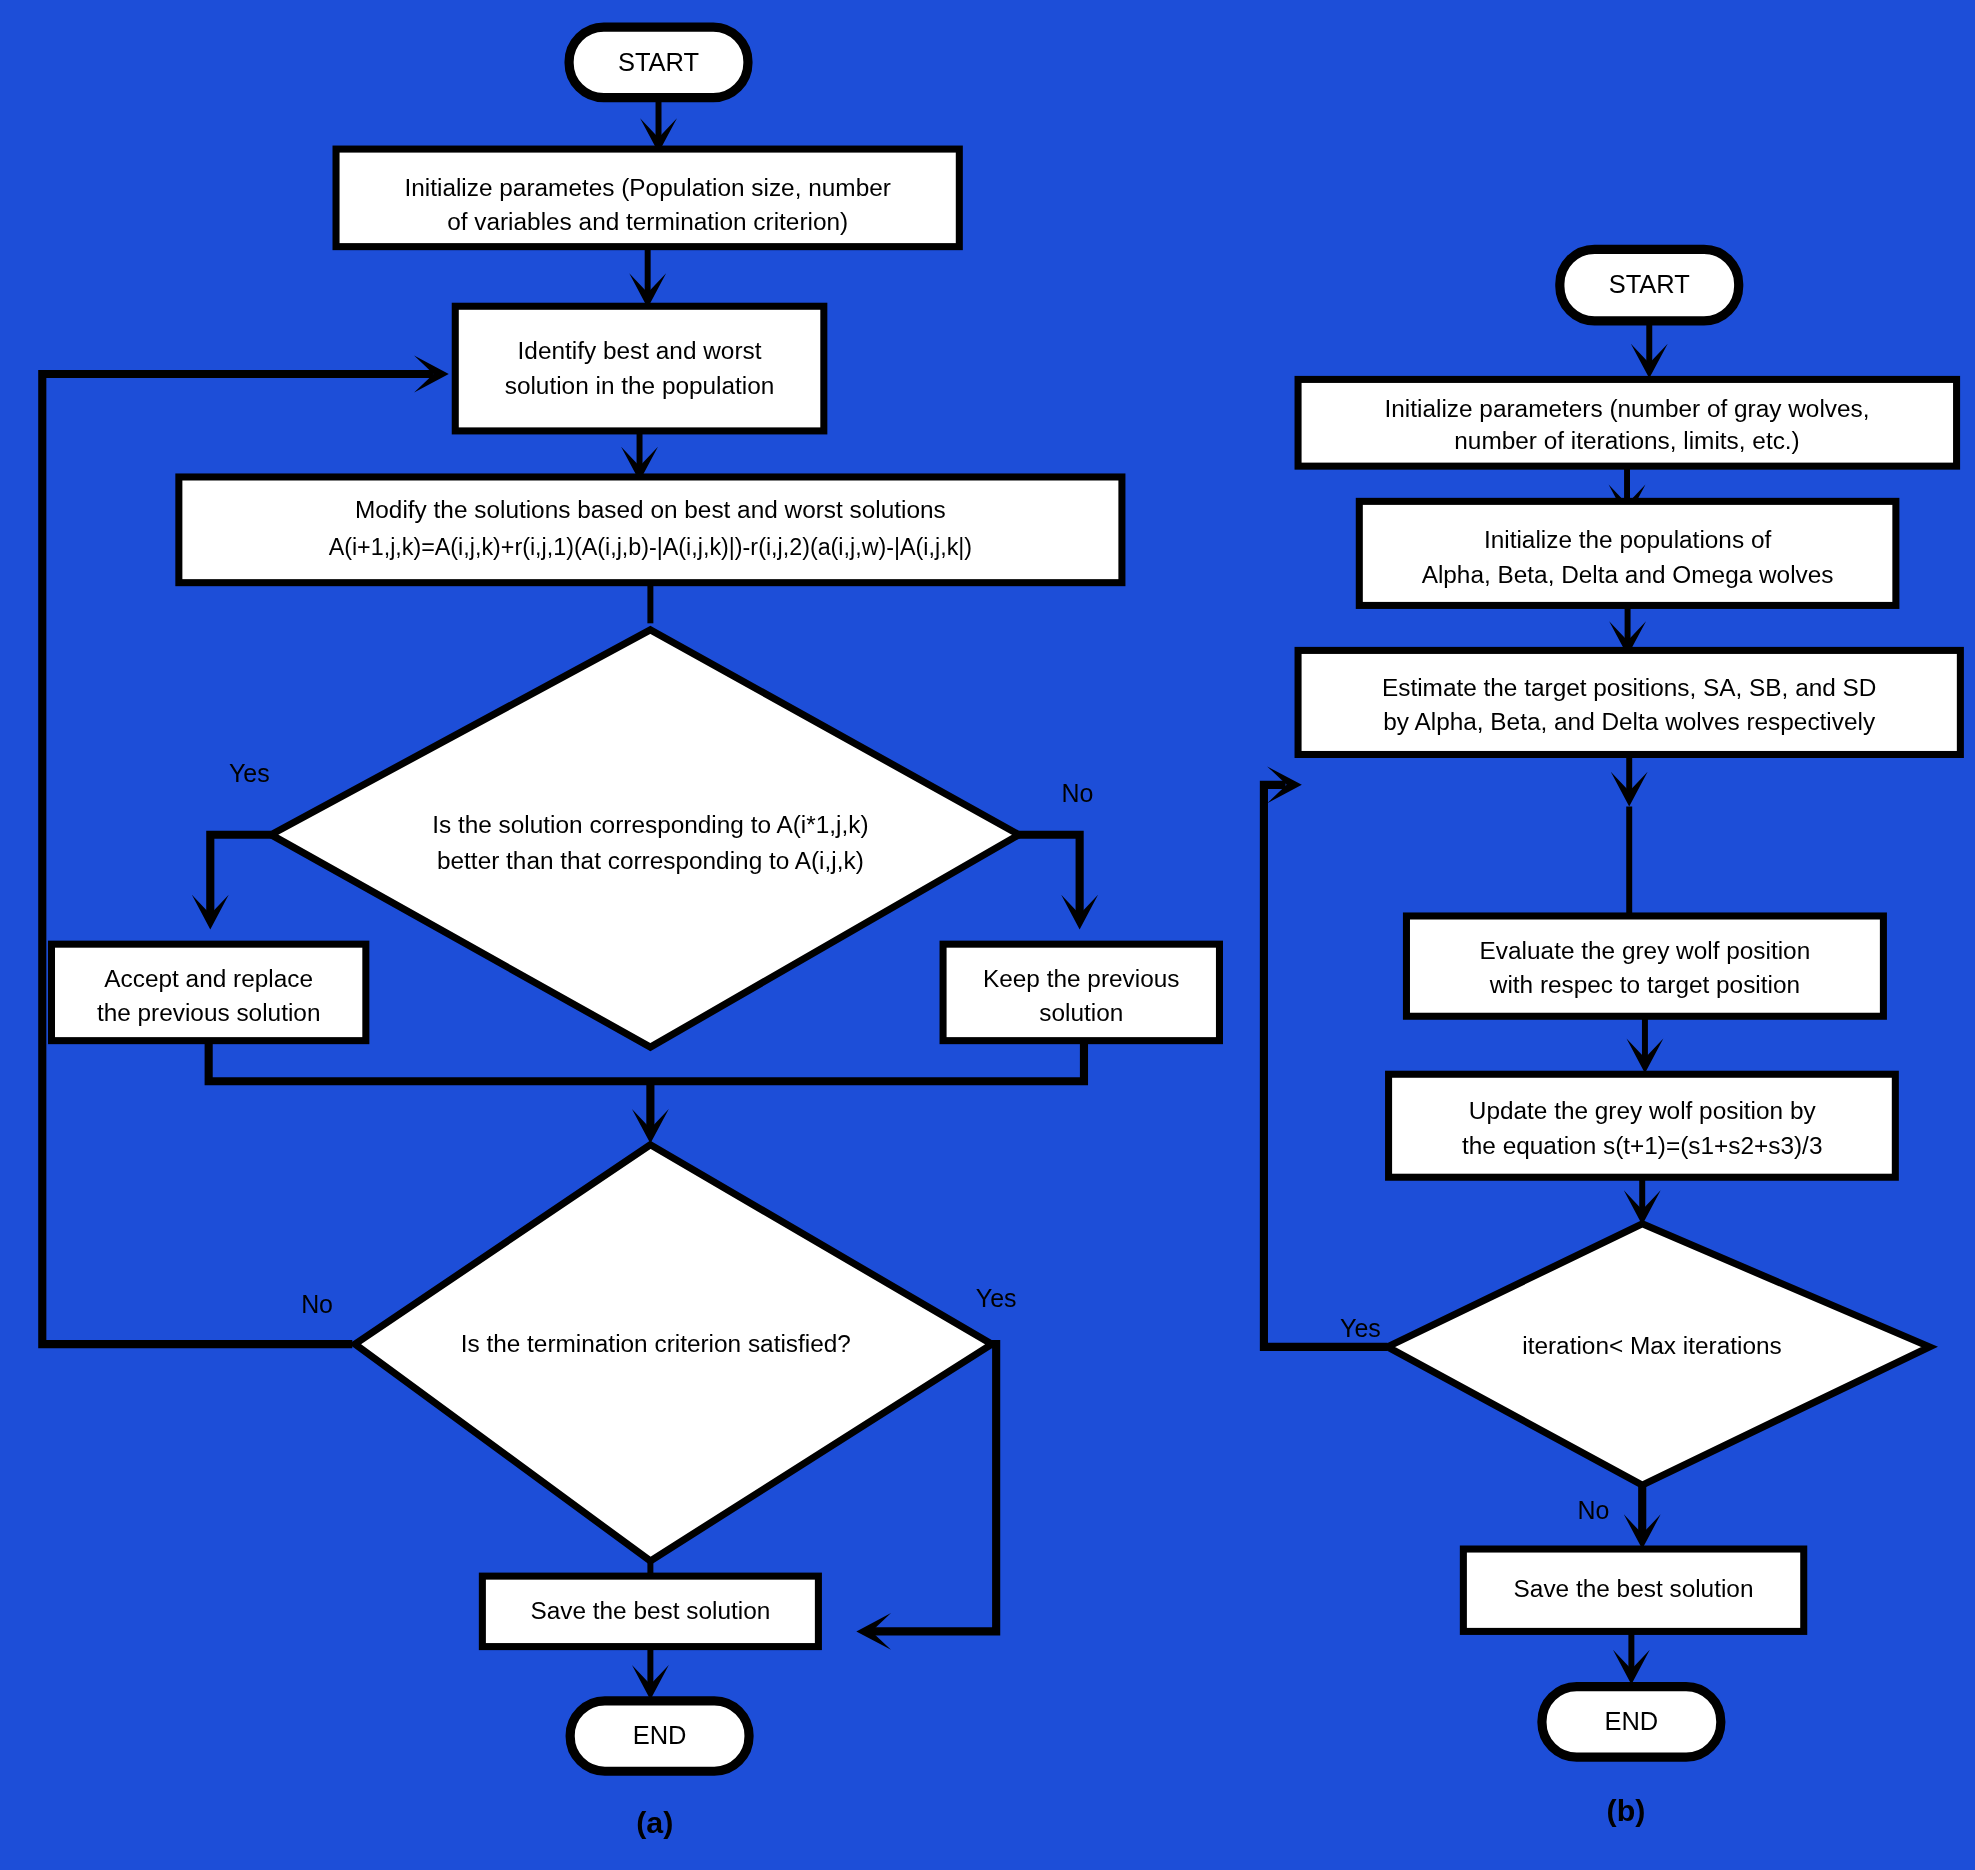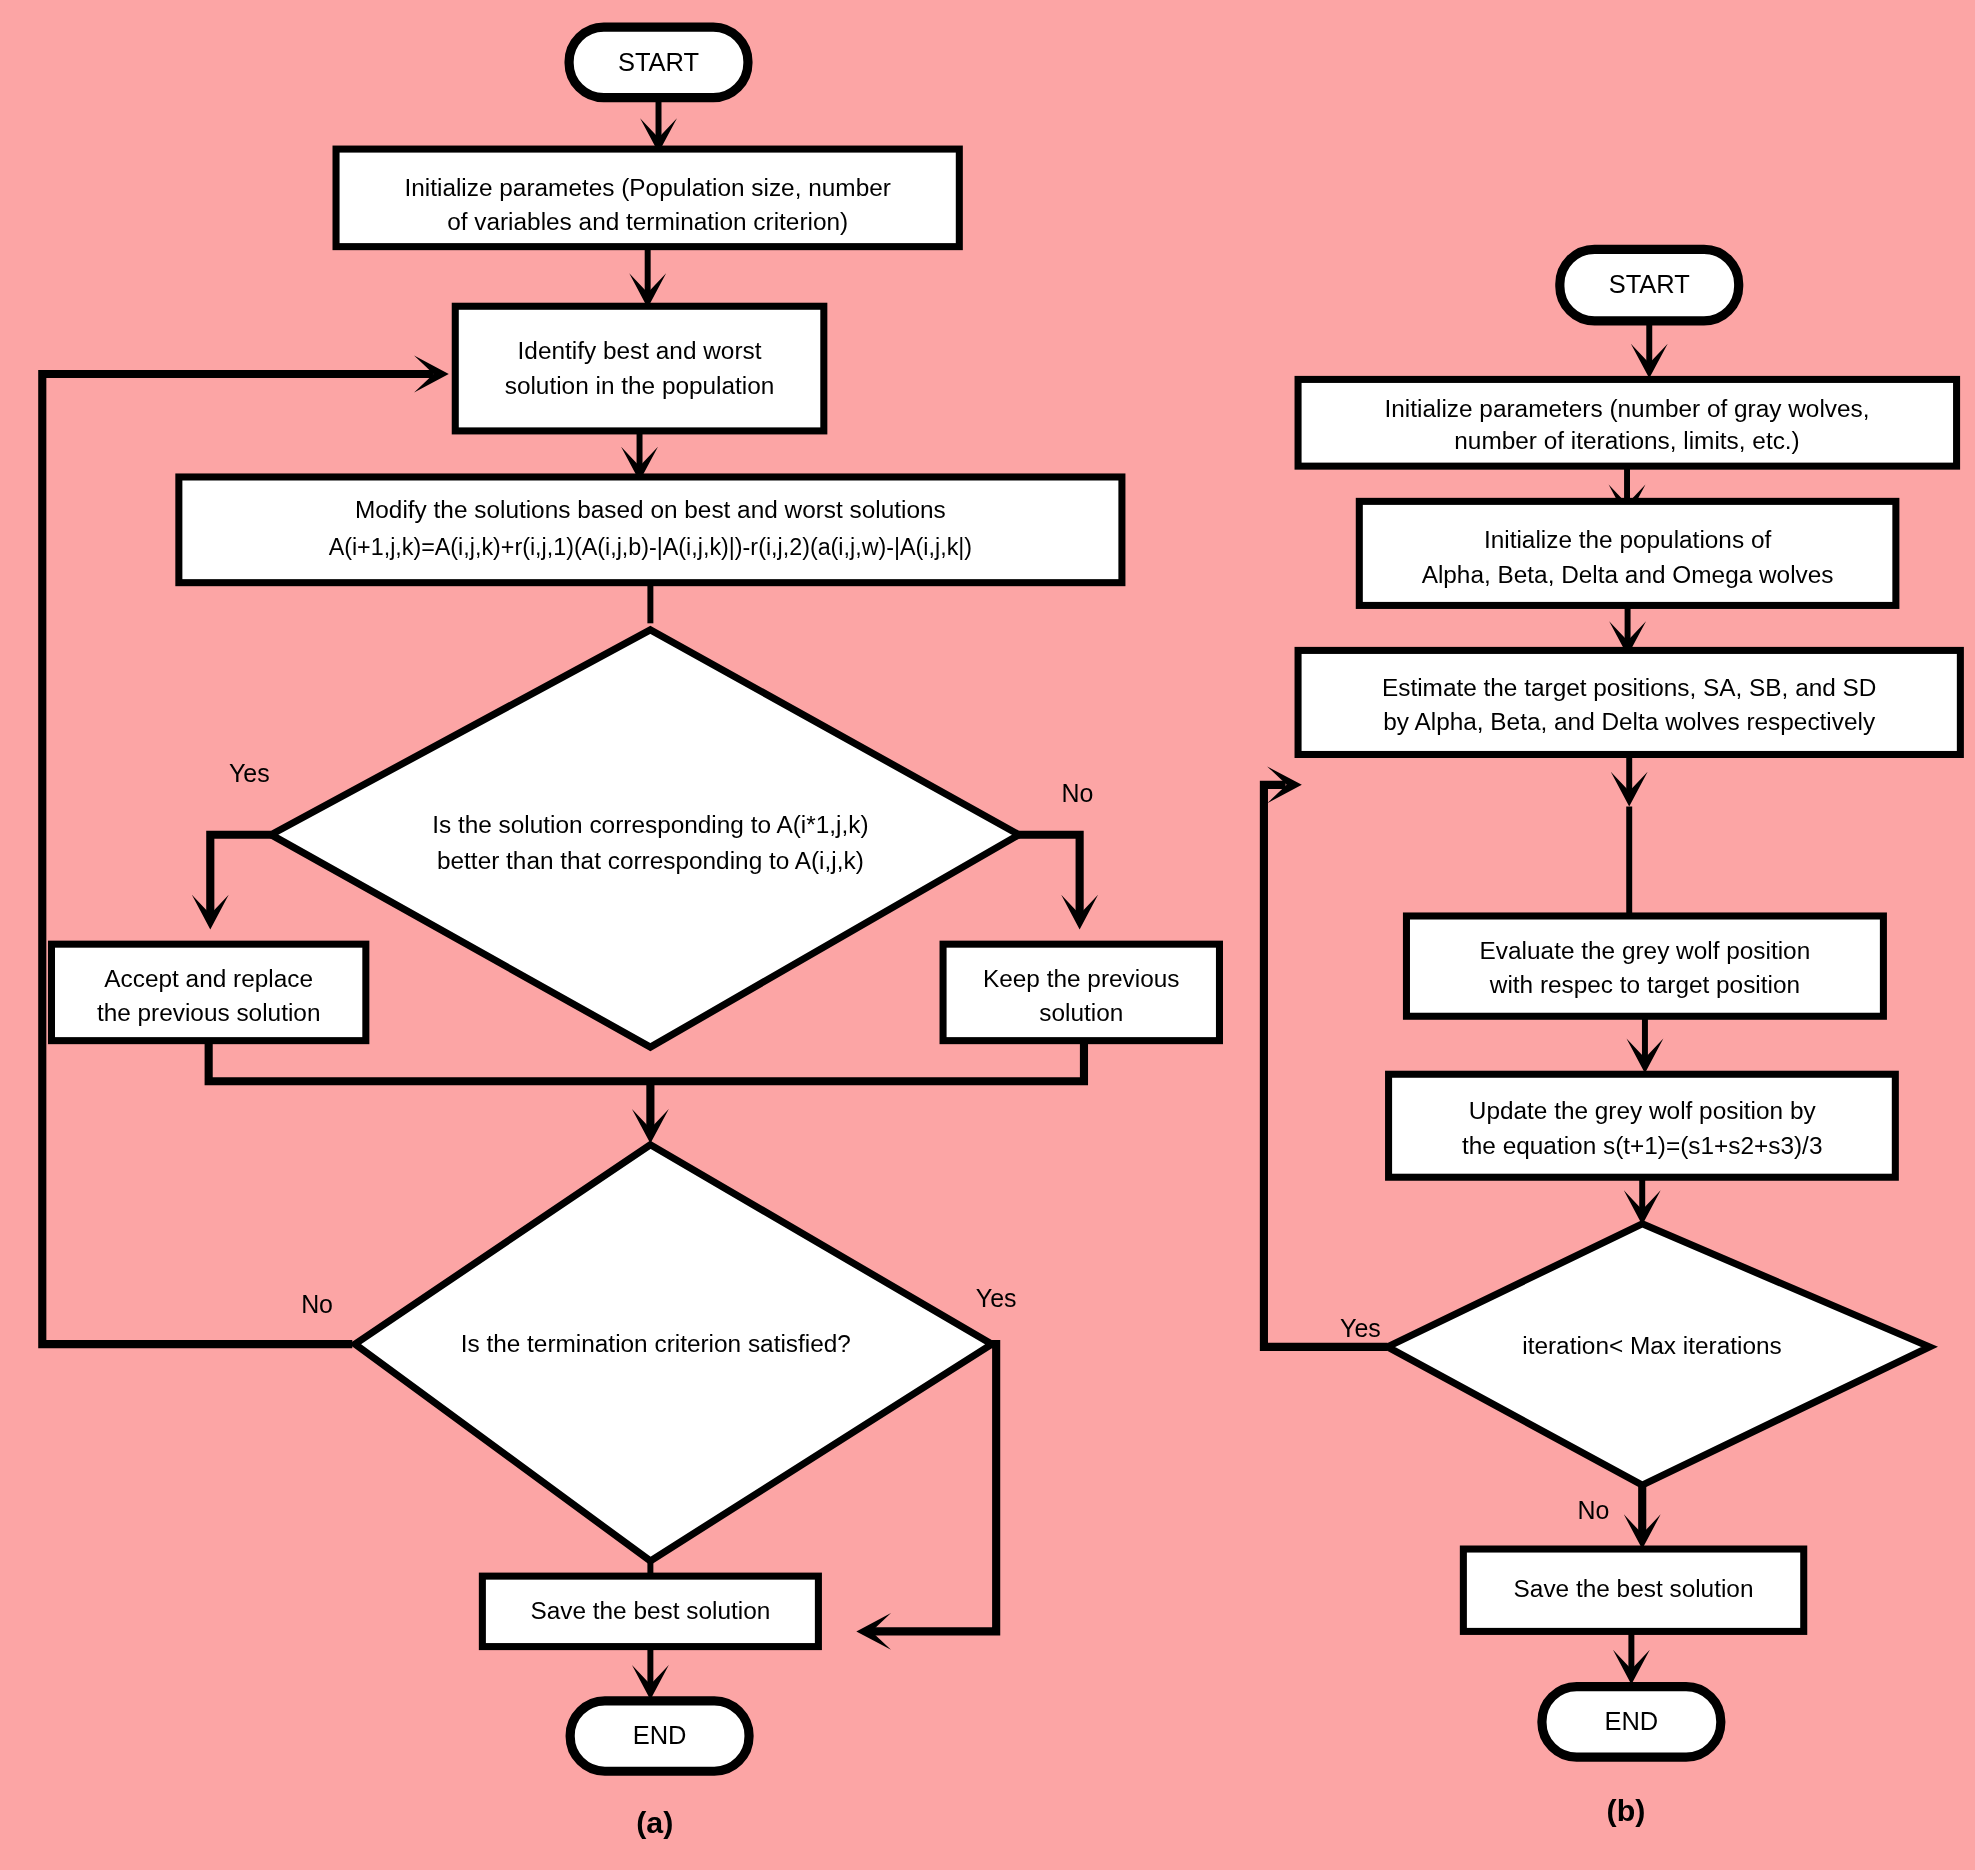--- a/index.html
+++ b/index.html
@@ -1,17 +1,17 @@
 <!DOCTYPE html>
 <html style="font-size:8.7px"><head>
 <meta charset="utf-8">
 <style>
   html,body{margin:0;padding:0;background:#ffffff;}
   body{font-family:"Liberation Sans",sans-serif;}
-  #page{position:relative;width:1975px;height:1871px;background:#fca5a5;overflow:hidden;}
+  #page{position:relative;width:1975px;height:1871px;background:#1d4ed8;overflow:hidden;}
   svg#flow{position:absolute;left:0;top:0;width:1975px;height:1871px;}
   .node-rect{fill:#ffffff;stroke:#000000;stroke-width:13;}
   .node-term{fill:#ffffff;stroke:#000000;stroke-width:17;}
   .node-dia{fill:#ffffff;stroke:#000000;stroke-width:13;}
   .conn{stroke:#000000;stroke-width:11;fill:none;}
   .conn-thick{stroke:#000000;stroke-width:15;fill:none;}
   .arrowhead{fill:#000000;}
   text{font-family:"Liberation Sans",sans-serif;fill:#000000;}
   .t-node{font-size:45px;text-anchor:middle;dominant-baseline:middle;}
   .t-node-sm{font-size:43px;text-anchor:middle;dominant-baseline:middle;}

